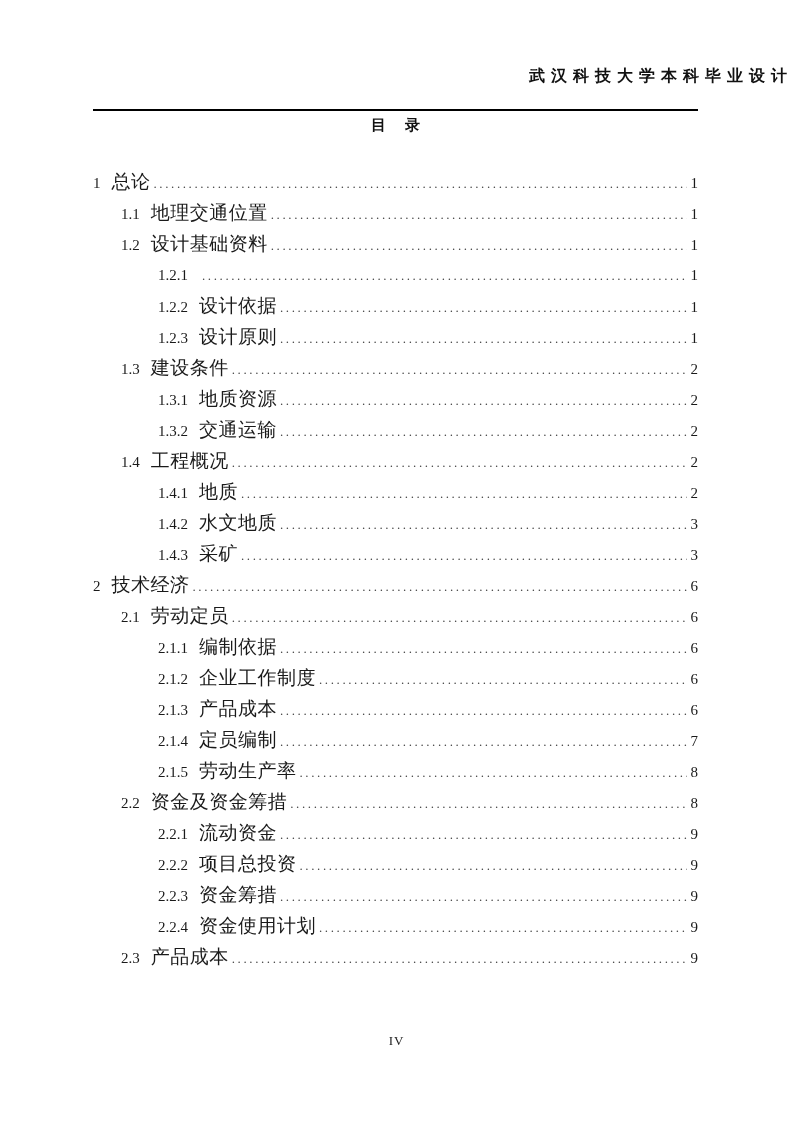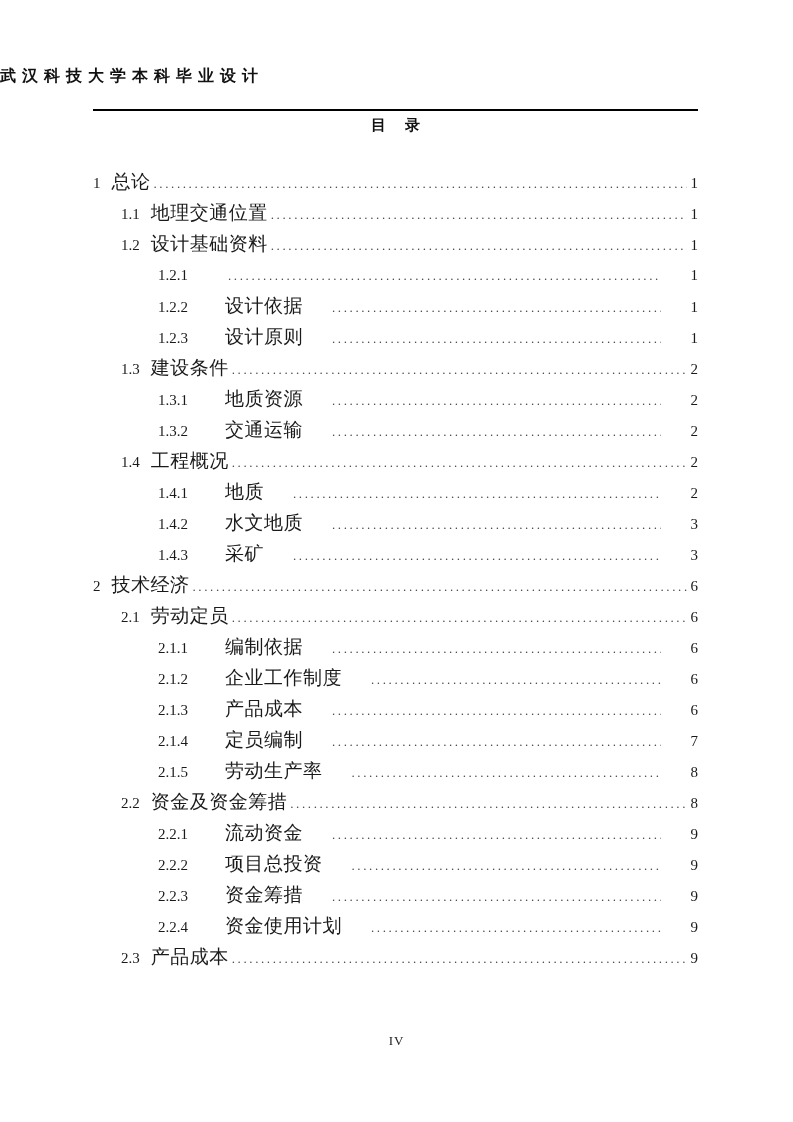--- a/index.html
+++ b/index.html
@@ -18,21 +18,21 @@
   .page {
     position: absolute;
     inset: 0;
     background: #ffffff;
   }
   .page-header {
     position: absolute;
     top: 66px;
     left: 0;
     width: 100%;
-    text-align: left;
+    text-align: right;
     font-family: "Liberation Serif", serif;
     font-weight: bold;
     font-size: 16px;
     letter-spacing: 6px;
     color: #111111;
   }
   .header-rule {
     position: absolute;
     top: 109px;
     left: 93px;
@@ -59,21 +59,21 @@
   .toc-row {
     display: flex;
     align-items: baseline;
     height: 31px;
     line-height: 31px;
     font-size: 15px;
     white-space: nowrap;
   }
   .toc-row.level-1 { padding-left: 0; }
   .toc-row.level-2 { padding-left: 28px; }
-  .toc-row.level-3 { padding-left: 65px; gap: 26px; }
+  .toc-row.level-3 { padding-left: 65px; }
   .toc-num {
     font-family: "Liberation Serif", serif;
     font-size: 15px;
     margin-right: 11px;
     color: #1a1a1a;
   }
   .toc-label {
     font-size: 19px;
     letter-spacing: 0.5px;
     color: #1a1a1a;

